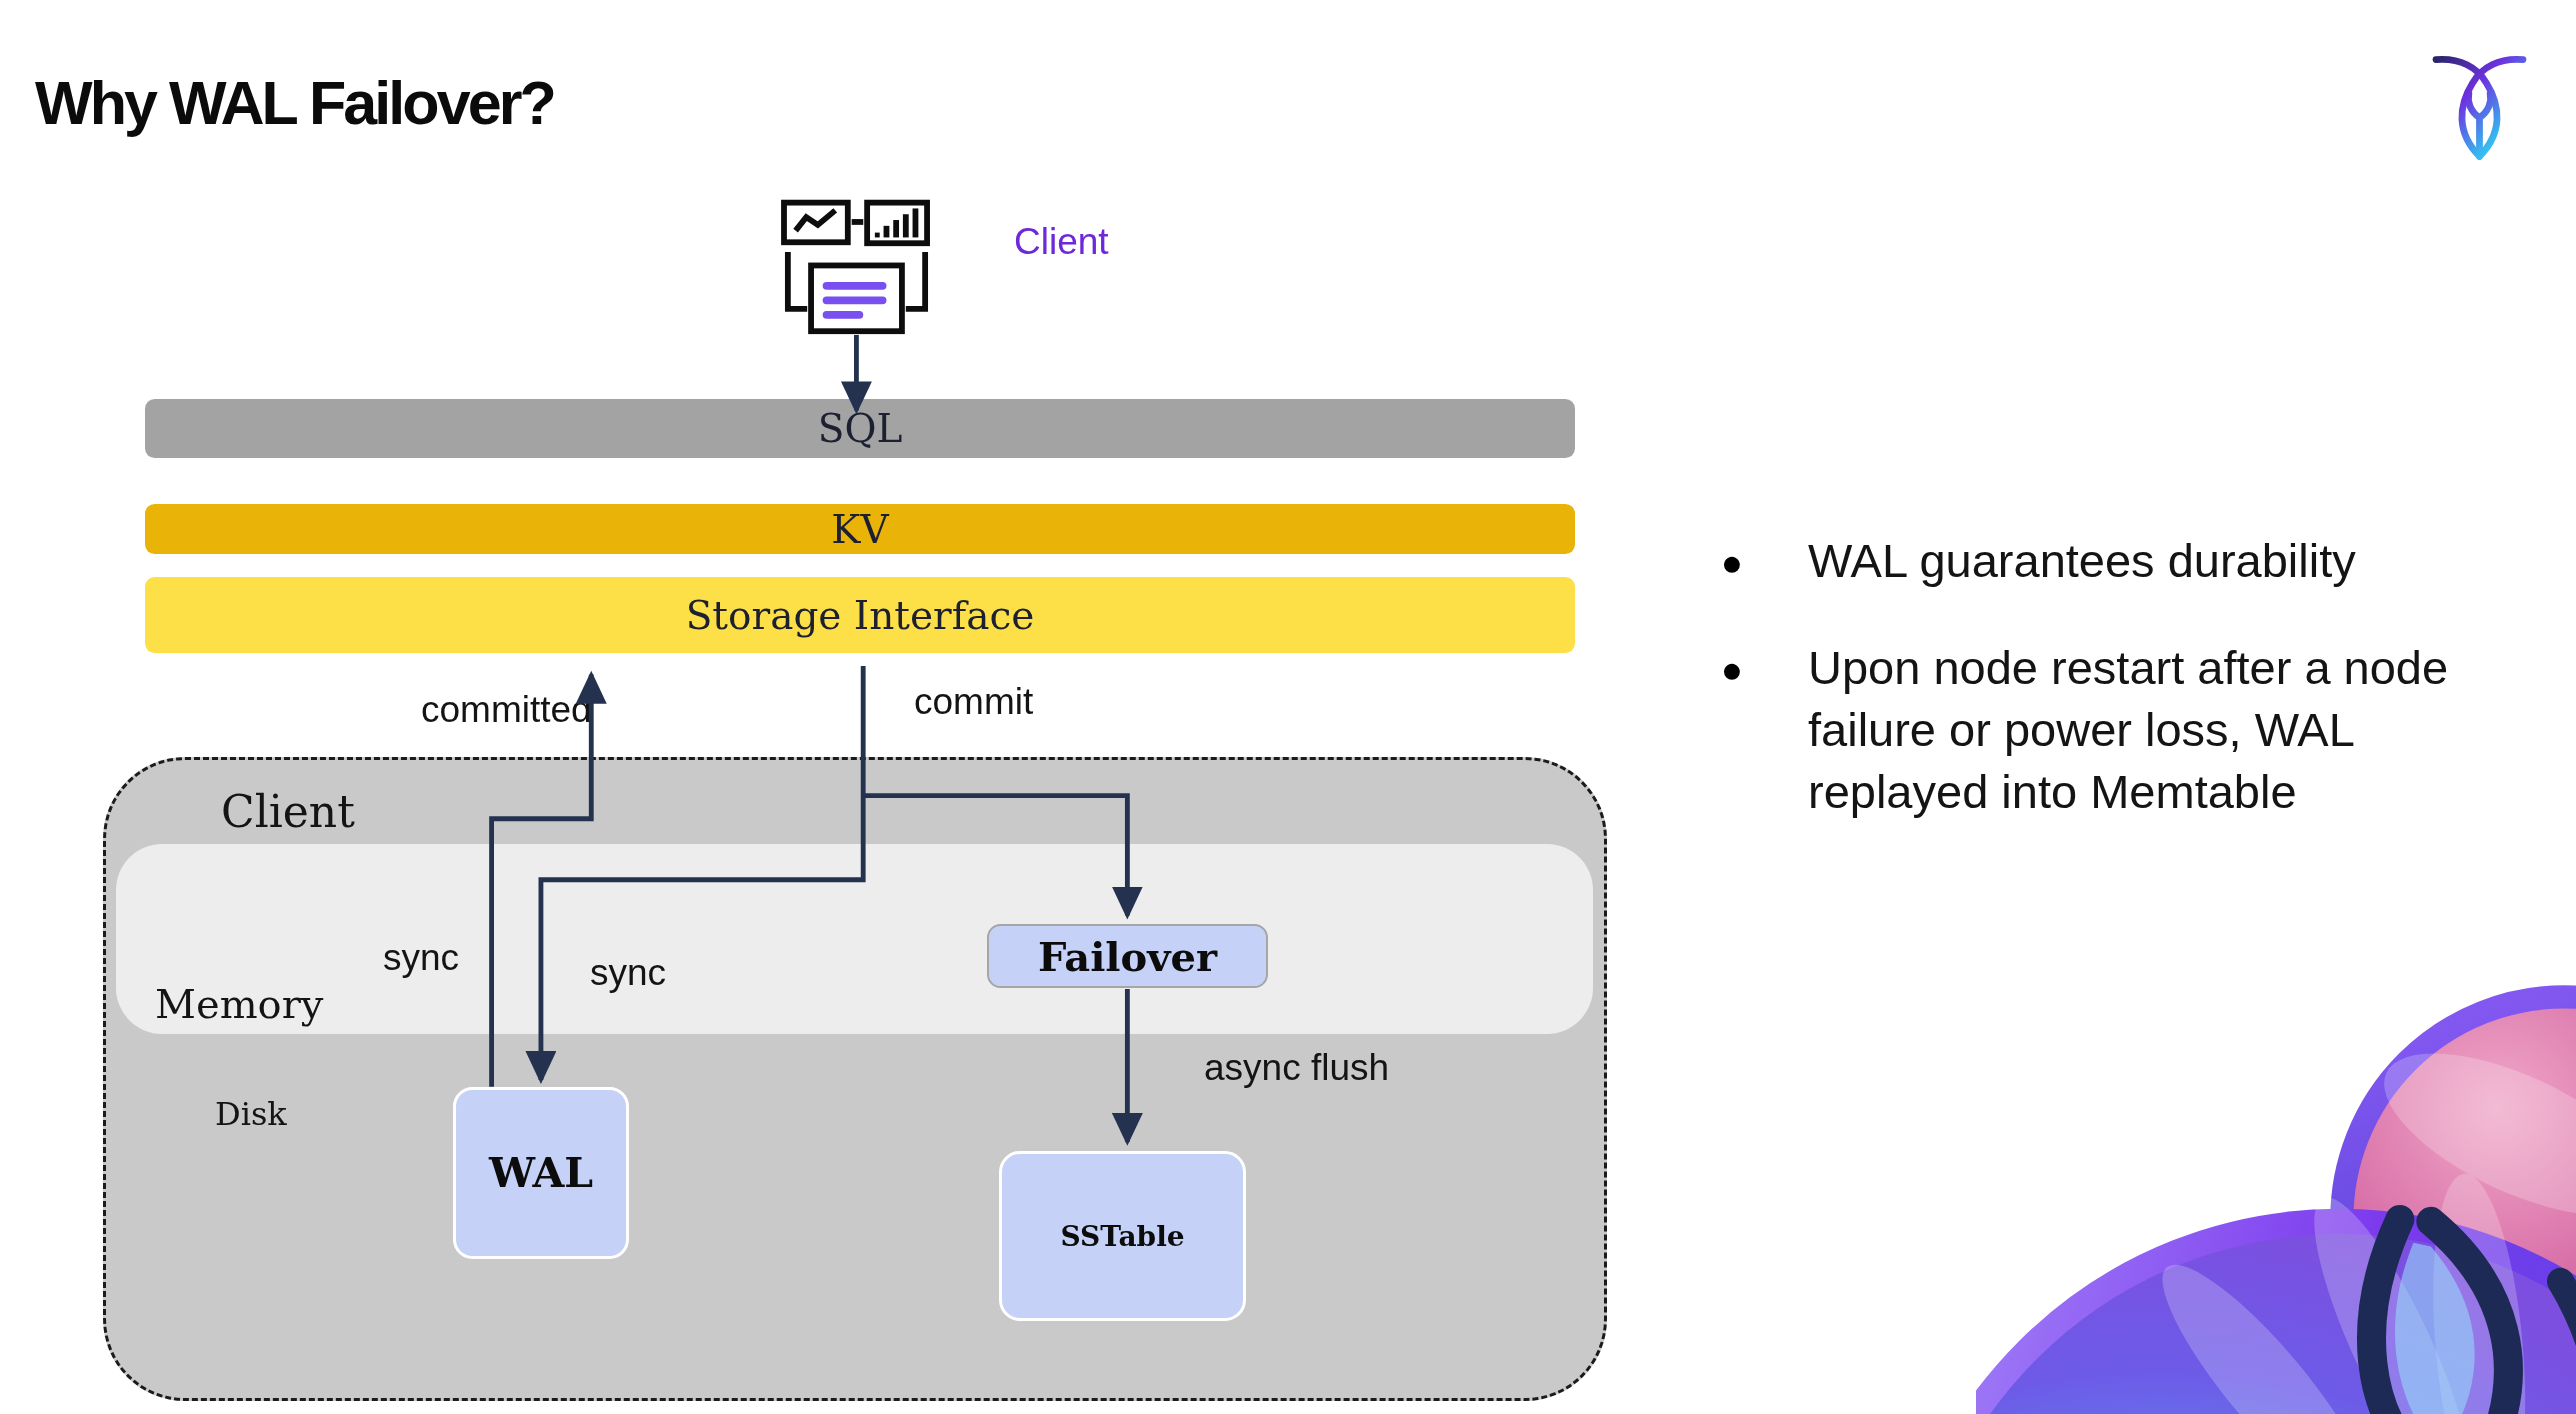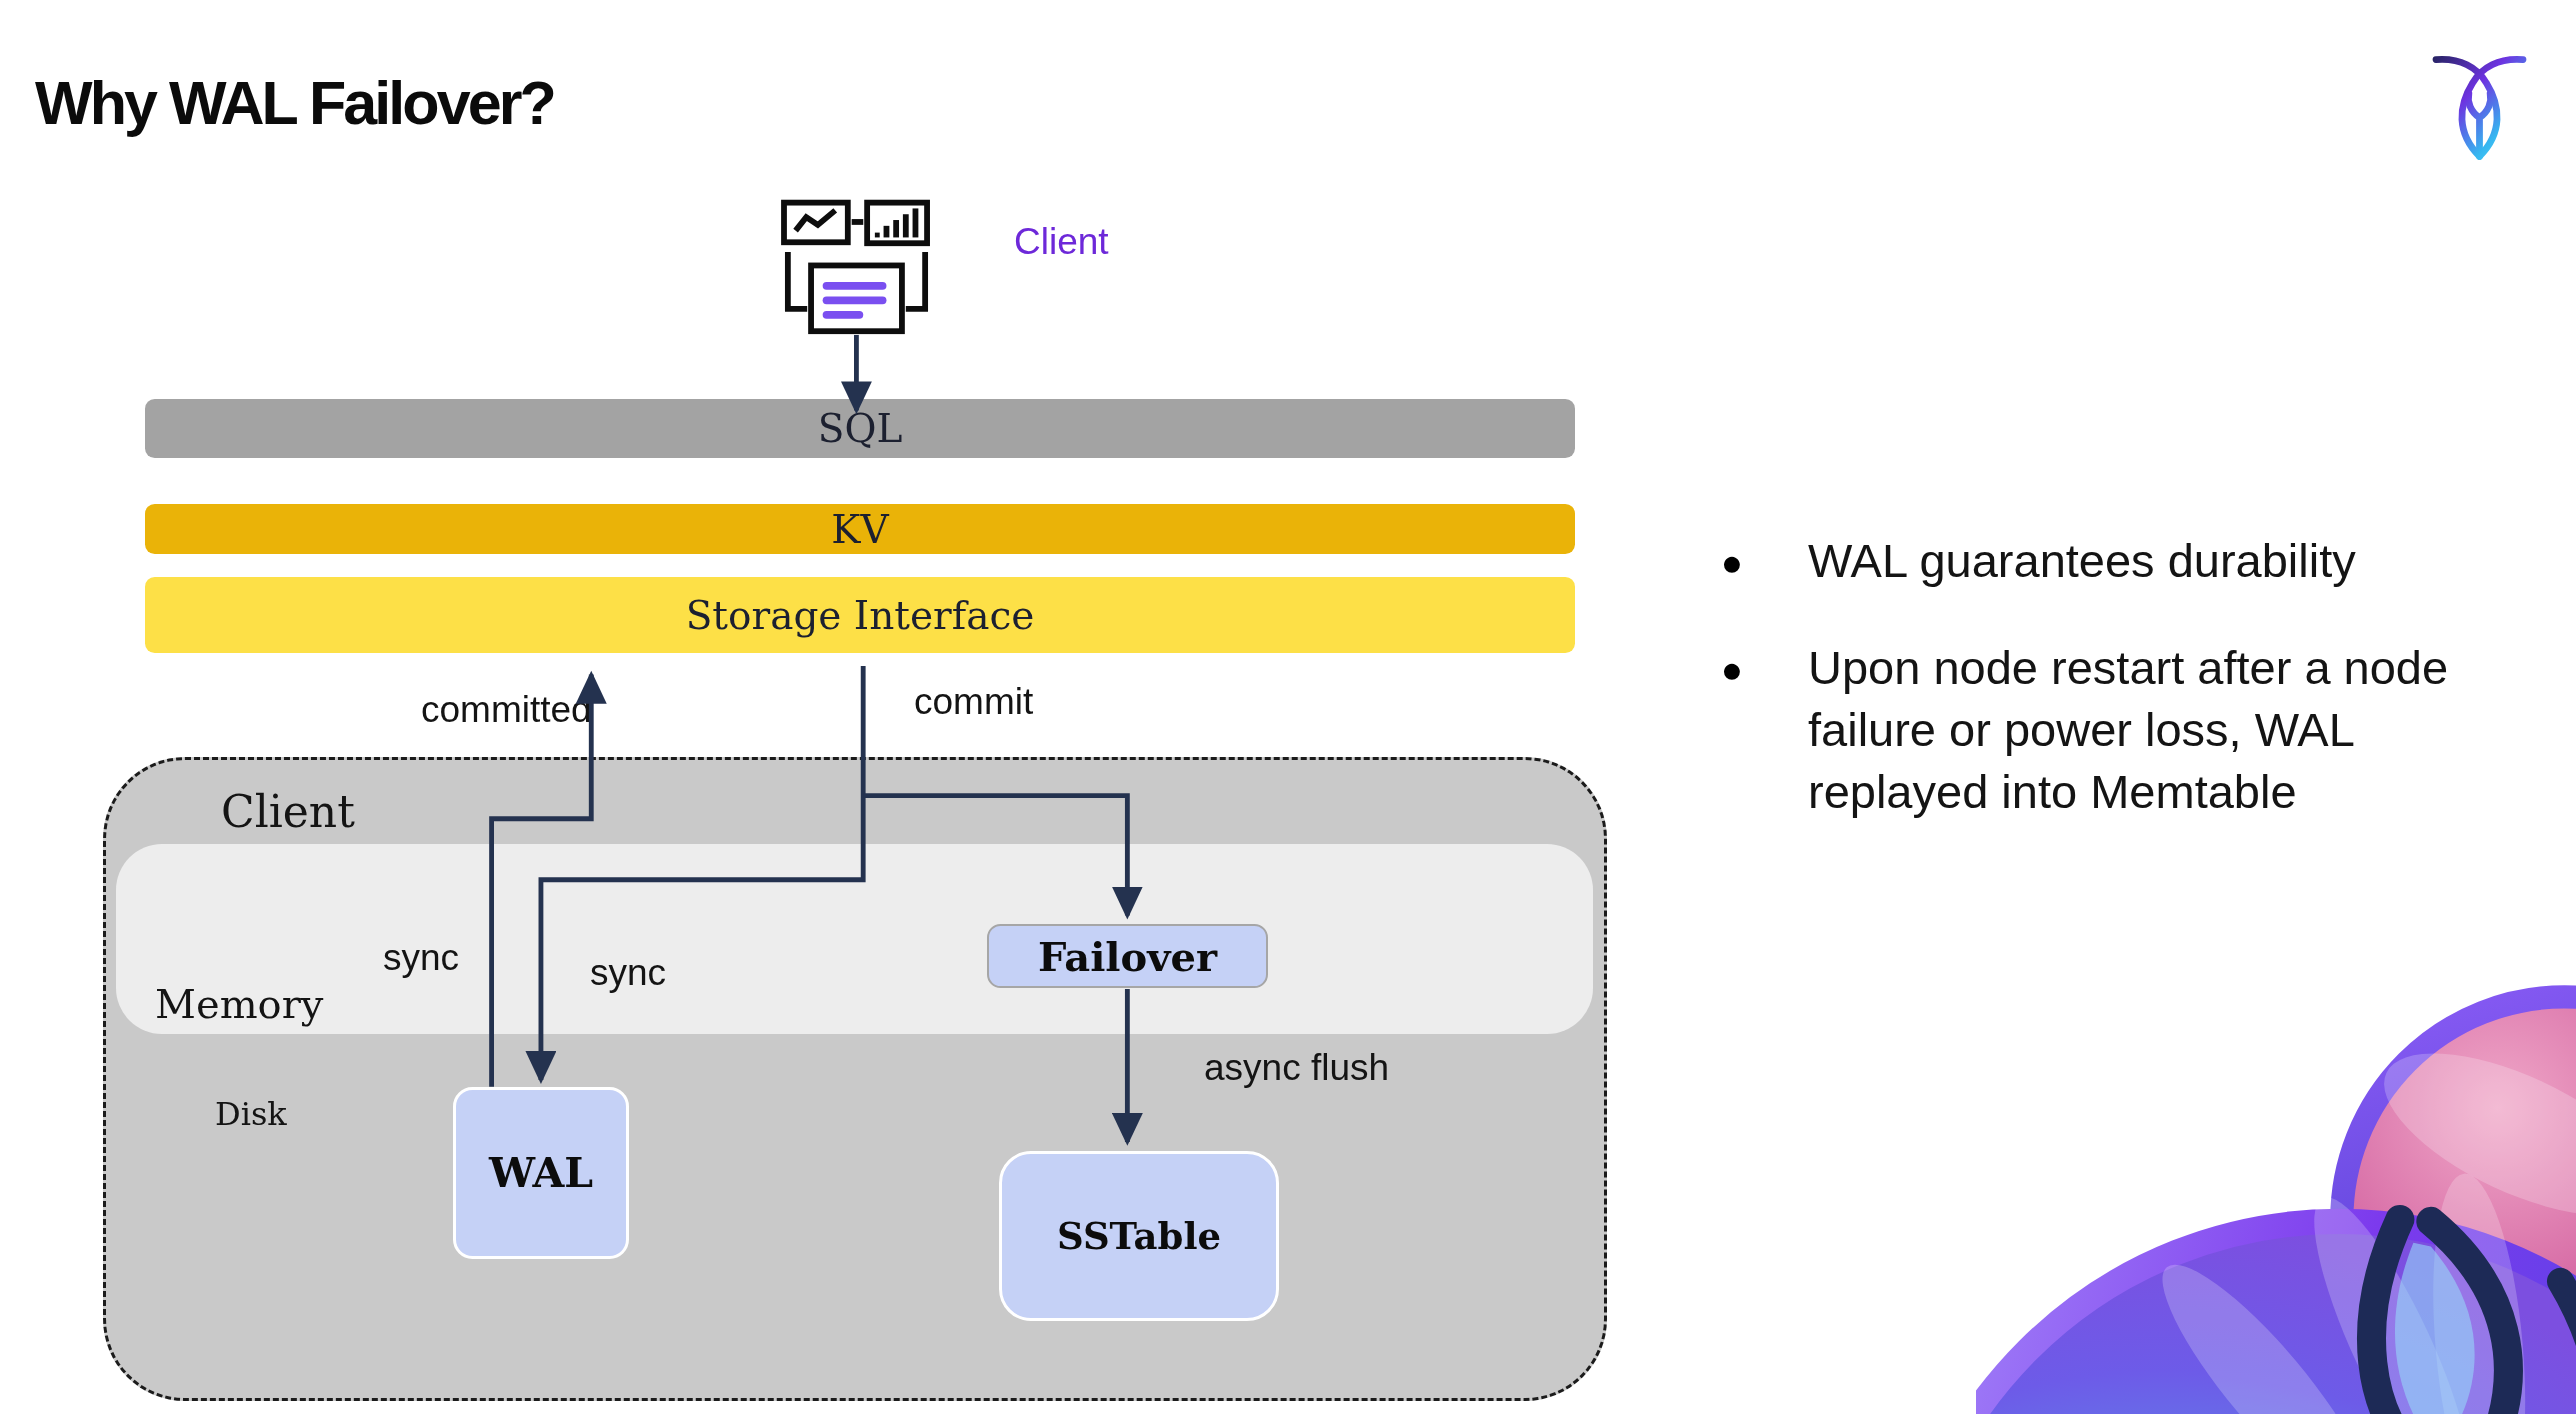--- a/index.html
+++ b/index.html
@@ -30,21 +30,21 @@
   .serif-label{position:absolute;font-family:"DejaVu Serif",serif;color:#141414;}
   .lbl-pebble{left:221px;top:786px;font-size:44px;}
   .lbl-memory{left:155px;top:981px;font-size:40px;}
   .lbl-disk{left:215px;top:1095px;font-size:32px;}
 
   
   .node{position:absolute;background:#C5D1F6;display:flex;align-items:center;justify-content:center;
         font-family:"DejaVu Serif",serif;font-weight:bold;color:#0c0c0c;box-sizing:border-box;}
   .node-wal{left:453px;top:1087px;width:176px;height:172px;border:3.9px solid #ffffff;border-radius:19.4px;font-size:41px;}
   .node-memtable{left:987px;top:924px;width:281px;height:64px;border:2.9px solid #A6A6A6;border-radius:13.5px;font-size:40px;}
-  .node-sstable{left:999px;top:1151px;width:280px;height:170px;border:3.9px solid #ffffff;border-radius:32px;font-size:37px;}
+  .node-sstable{left:999px;top:1151px;width:247px;height:170px;border:3.9px solid #ffffff;border-radius:21px;font-size:28px;}
 
   
   .edge-label{position:absolute;font-size:37px;color:#141414;font-family:"Liberation Sans",sans-serif;}
   .lbl-committed{left:406px;top:689px;margin-left:15px;}
   .lbl-commit{left:914px;top:681px;}
   .lbl-sync-left{left:383px;top:937px;}
   .lbl-sync-right{left:590px;top:952px;}
   .lbl-async{left:1204px;top:1047px;}
 
   

